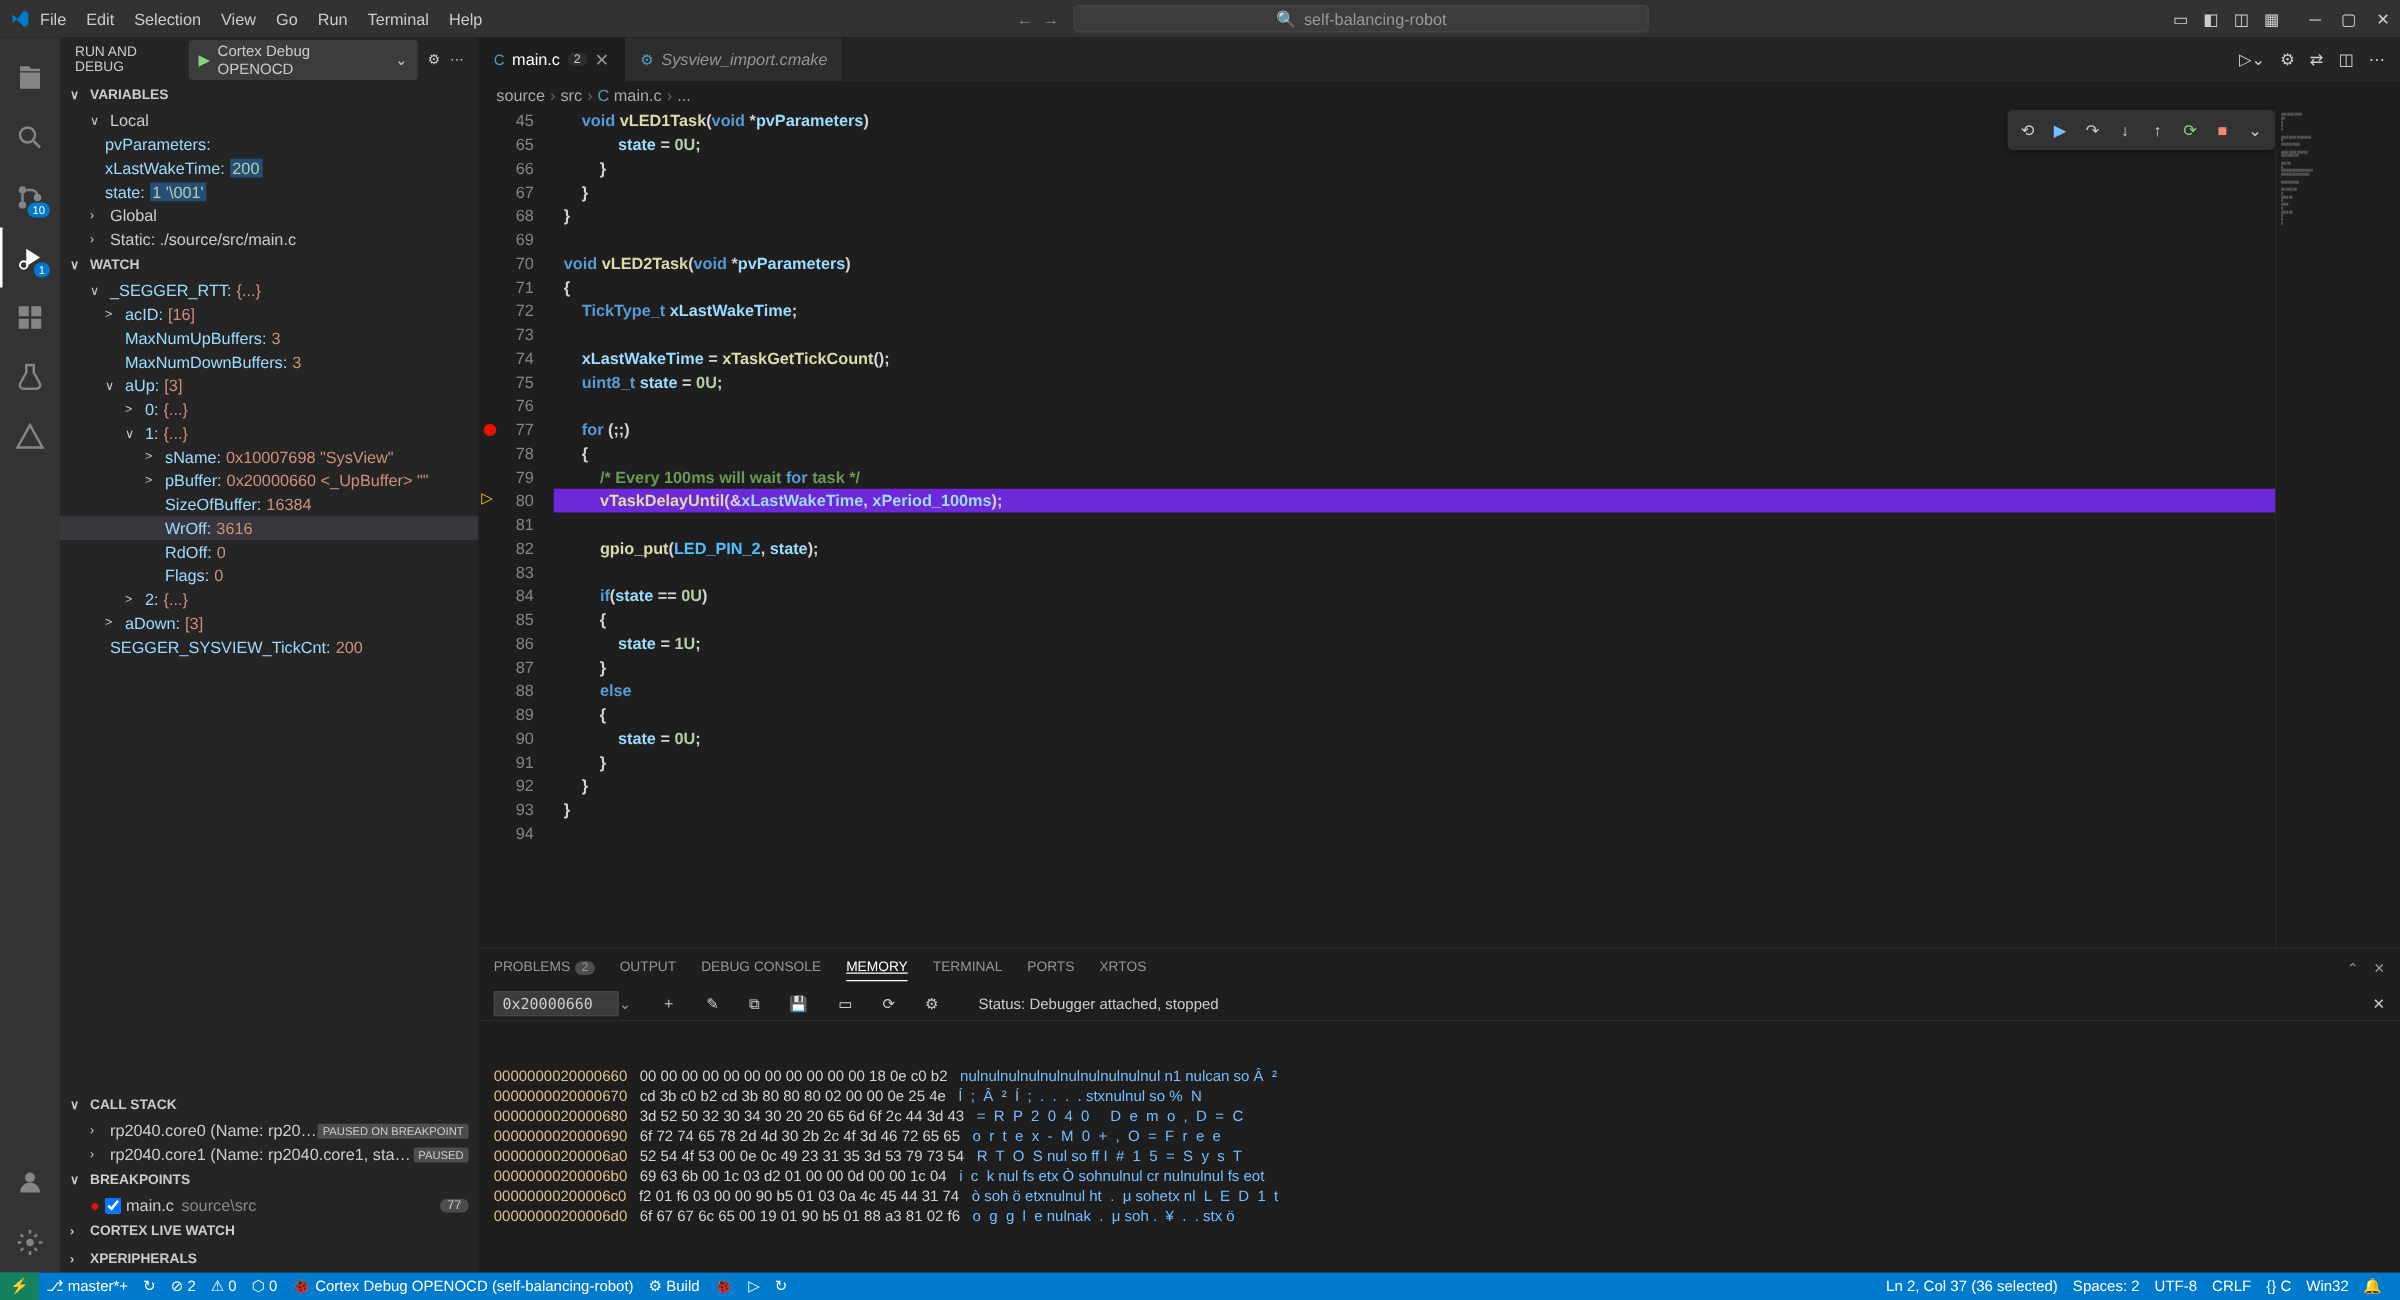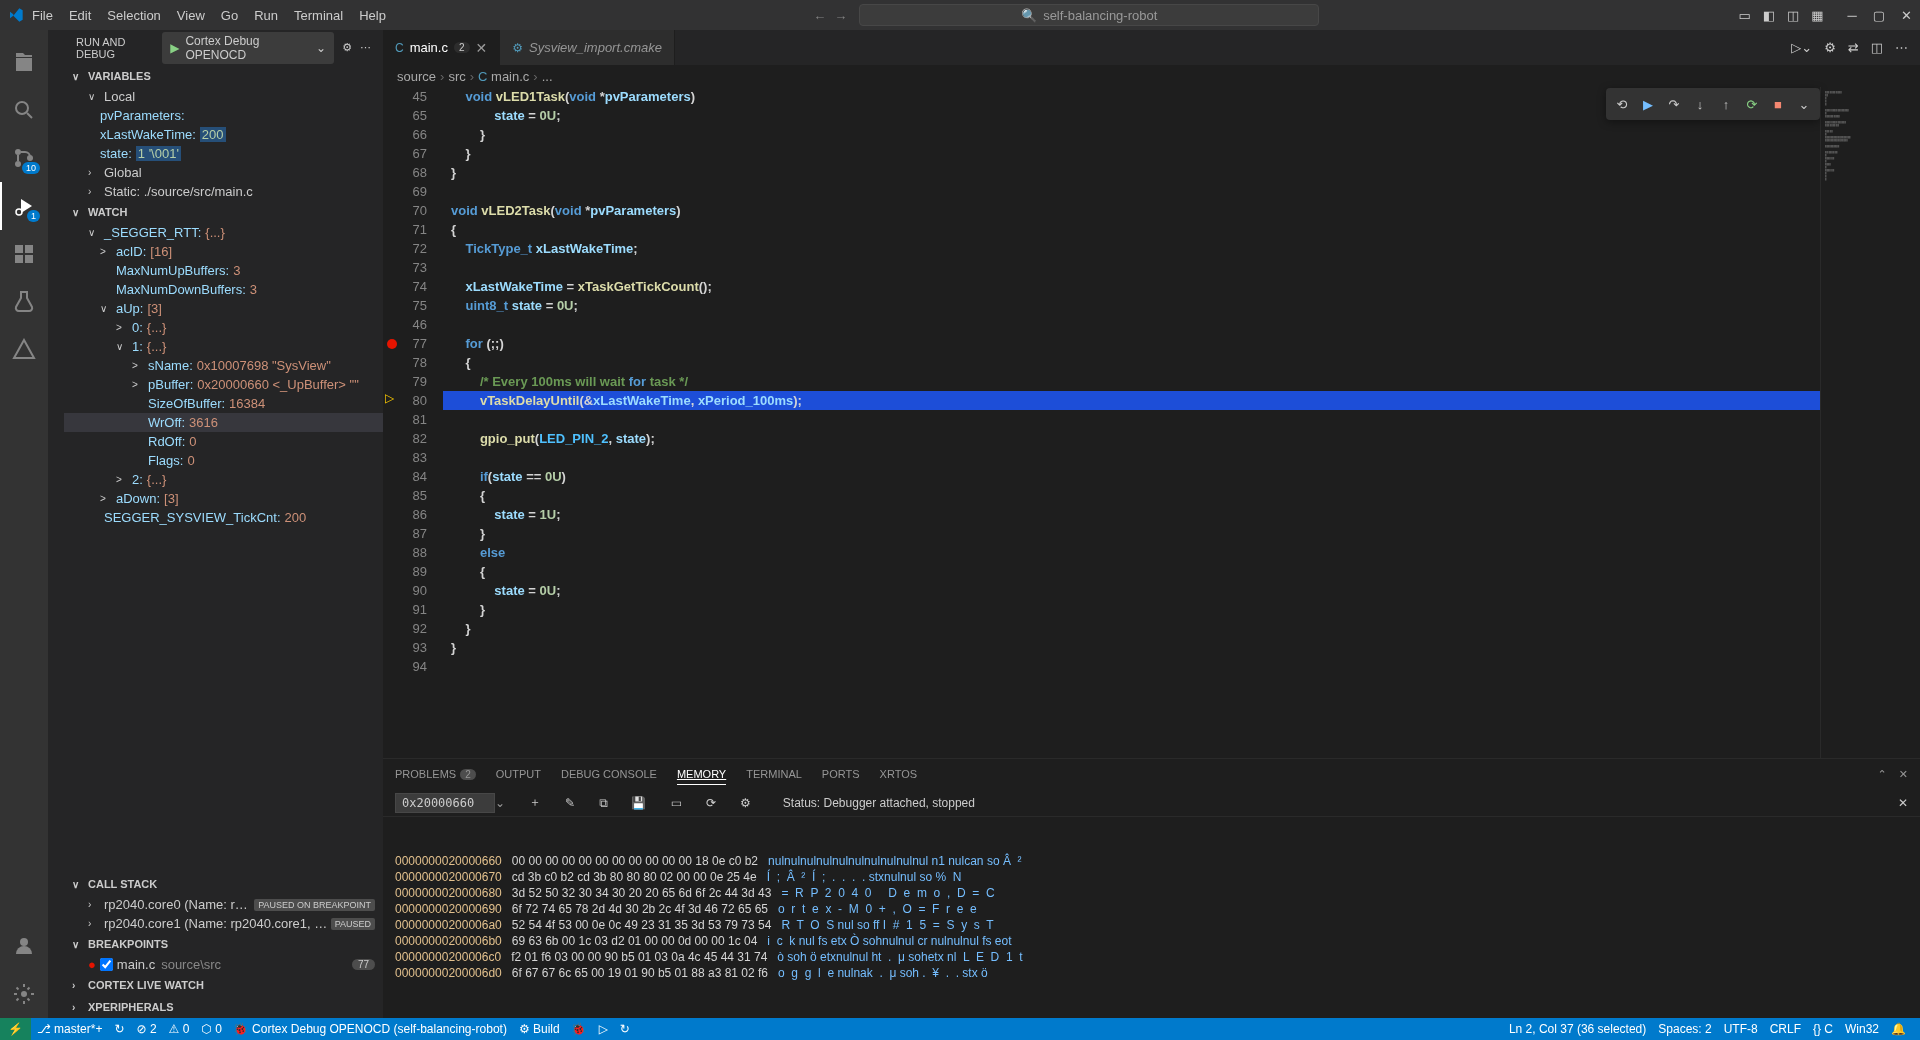--- a/index.html
+++ b/index.html
@@ -16,21 +16,21 @@
 .titlebar .win-controls { display: flex; gap: 16px; margin-left: 12px; }
 
 
 .activitybar { width: 48px; background: #333333; display: flex; flex-direction: column; padding-top: 8px; }
 .activitybar .icon { width: 48px; height: 48px; display: flex; align-items: center; justify-content: center; color: #858585; position: relative; cursor: pointer; }
 .activitybar .icon.active { color: #fff; border-left: 2px solid #fff; }
 .activitybar .badge { position: absolute; bottom: 8px; right: 8px; background: #007acc; color: #fff; font-size: 9px; border-radius: 8px; padding: 0 4px; line-height: 12px; }
 .activitybar .spacer { flex: 1; }
 
 
-.sidebar { width: 335px; background: #252526; display: flex; flex-direction: column; overflow: hidden; padding-left: 16px; }
+.sidebar { width: 335px; background: #252526; display: flex; flex-direction: column; overflow: hidden; }
 .sidebar-header { height: 35px; display: flex; align-items: center; justify-content: space-between; padding: 0 12px; font-size: 11px; color: #cccccc; }
 .debug-config { background: #3c3c3c; padding: 2px 8px; border-radius: 3px; display: flex; align-items: center; gap: 6px; font-size: 12px; }
 .play-icon { color: #89d185; }
 .section-header { height: 22px; display: flex; align-items: center; padding: 0 8px; font-size: 11px; font-weight: 600; color: #cccccc; background: #252526; cursor: pointer; }
 .chevron { width: 16px; font-size: 10px; }
 .tree-item { padding: 2px 8px 2px 24px; font-family: Consolas, monospace; font-size: 13px; color: #cccccc; display: flex; align-items: center; }
 .tree-item.indent1 { padding-left: 36px; }
 .tree-item.indent2 { padding-left: 52px; }
 .tree-item.indent3 { padding-left: 68px; }
 .tree-item .key { color: #9cdcfe; }
@@ -62,21 +62,21 @@
 .gutter { width: 60px; text-align: right; padding-right: 16px; color: #858585; font-family: Consolas, monospace; font-size: 13px; line-height: 19px; padding-top: 0; }
 .code { flex: 1; font-family: Consolas, monospace; font-size: 13px; line-height: 19px; white-space: pre; color: #d4d4d4; }
 .code .line { height: 19px; padding-left: 8px; font-weight: bold; }
 .kw { color: #569cd6; }
 .type { color: #569cd6; }
 .fn { color: #dcdcaa; }
 .var { color: #9cdcfe; }
 .num { color: #b5cea8; }
 .com { color: #6a9955; }
 .const { color: #4fc1ff; }
-.line.current { background: #1d4ed8; }
+.line.current { background: #6d28d9; }
 .bp-glyph { position: absolute; left: 4px; width: 10px; height: 10px; border-radius: 50%; background: #e51400; }
 .bp-arrow { position: absolute; left: 2px; color: #ffcc00; font-size: 12px; }
 .minimap { width: 100px; background: #1e1e1e; border-left: 1px solid #2a2a2a; position: relative; overflow: hidden; }
 .minimap-content { opacity: 0.5; font-size: 2px; line-height: 3px; white-space: pre; color: #888; padding: 4px; }
 
 
 .panel { height: 260px; background: #1e1e1e; border-top: 1px solid #2a2a2a; display: flex; flex-direction: column; }
 .panel-tabs { height: 30px; display: flex; align-items: center; padding: 0 12px; gap: 20px; font-size: 11px; color: #969696; }
 .panel-tab { cursor: pointer; padding: 4px 0; }
 .panel-tab.active { color: #fff; border-bottom: 1px solid #fff; text-decoration: underline; }
@@ -434,21 +434,21 @@
               <div>66</div>
               <div>67</div>
               <div>68</div>
               <div>69</div>
               <div>70</div>
               <div>71</div>
               <div>72</div>
               <div>73</div>
               <div>74</div>
               <div>75</div>
-              <div>46</div>
+              <div>76</div>
               <div>77</div>
               <div>78</div>
               <div>79</div>
               <div>80</div>
               <div>81</div>
               <div>82</div>
               <div>83</div>
               <div>84</div>
               <div>85</div>
               <div>86</div>

